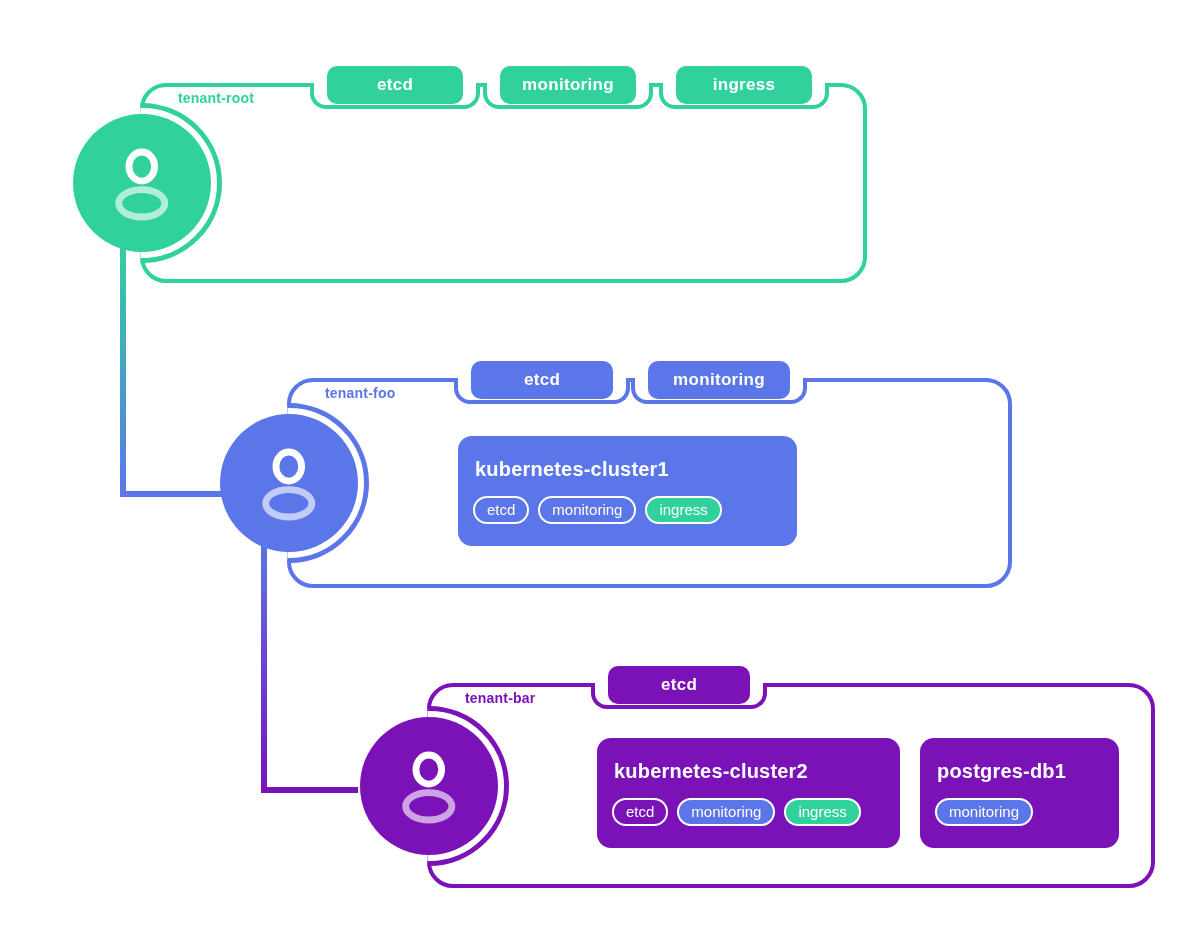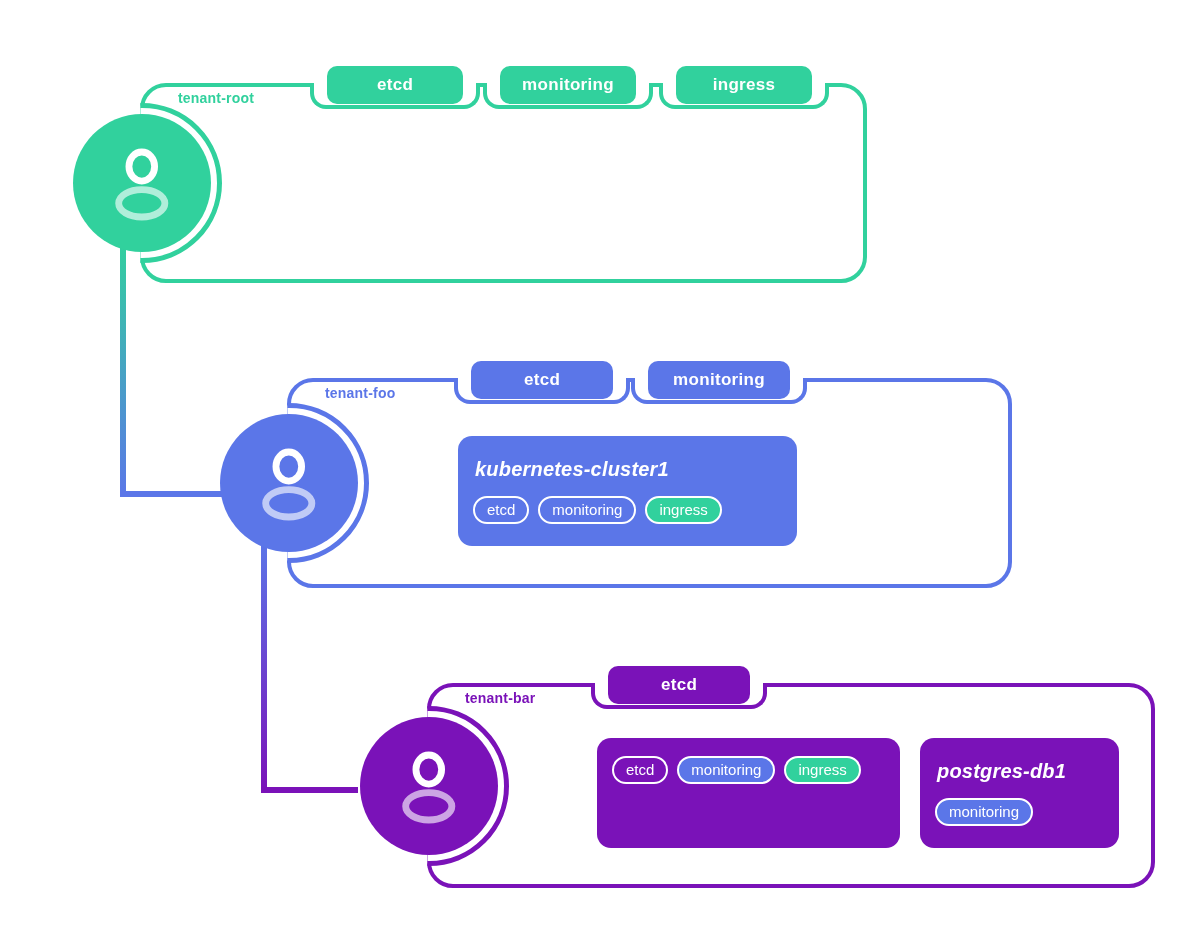--- a/index.html
+++ b/index.html
@@ -31,21 +31,21 @@
   .badge{position:absolute;left:13px;right:13px;top:-17px;height:38px;line-height:38px;background:var(--c);color:#ffffff;border-radius:10px;text-align:center;font-size:17px;font-weight:bold;letter-spacing:.3px;}
 
   
   .avatar-wrap{position:absolute;left:-82px;top:50%;transform:translateY(-50%);width:160px;height:160px;}
   .avatar-ring{position:absolute;inset:0;border-radius:50%;background:#ffffff;border:5px solid var(--c);box-sizing:border-box;clip-path:inset(-2px -8px -2px 49%);}
   .avatar{position:absolute;inset:11px;border-radius:50%;background:var(--c);display:flex;align-items:center;justify-content:center;}
   .avatar svg{width:62%;height:62%;}
 
   
   .card{position:absolute;background:var(--c);border-radius:14px;padding:18px 15px 0 15px;box-sizing:border-box;}
-  .card-title{color:#ffffff;font-size:20px;font-weight:bold;letter-spacing:.2px;margin:4px 0 15px 2px;font-style:italic;}
+  .card-title{color:#ffffff;font-size:20px;font-weight:bold;letter-spacing:.2px;margin:4px 0 15px 2px;}
   .pill-row{display:flex;gap:9px;}
   .pill{height:28px;line-height:24px;padding:0 12px;border:2px solid #ffffff;border-radius:14px;font-size:15px;color:#ffffff;box-sizing:border-box;white-space:nowrap;}
   .pill.outline{background:transparent;}
   .pill.green{background:var(--green);}
   .pill.blue{background:var(--blue);}
 </style>
 </head>
 <body>
 
 <div class="canvas">
@@ -112,20 +112,21 @@
     <div class="avatar-wrap">
       <div class="avatar-ring"></div>
       <div class="avatar">
         <svg viewBox="0 0 100 100" fill="none">
           <ellipse cx="50" cy="31" rx="15" ry="17" stroke="#ffffff" stroke-width="8"></ellipse>
           <ellipse cx="50" cy="74" rx="27" ry="16" stroke="rgba(255,255,255,0.62)" stroke-width="8"></ellipse>
         </svg>
       </div>
     </div>
     <div class="card" style="left:166px;top:51px;width:303px;height:110px;">
+      <div class="card-title">kubernetes-cluster2</div>
       <div class="pill-row">
         <span class="pill outline">etcd</span>
         <span class="pill blue">monitoring</span>
         <span class="pill green">ingress</span>
       </div>
     </div>
     <div class="card" style="left:489px;top:51px;width:199px;height:110px;">
       <div class="card-title">postgres-db1</div>
       <div class="pill-row">
         <span class="pill blue">monitoring</span>

